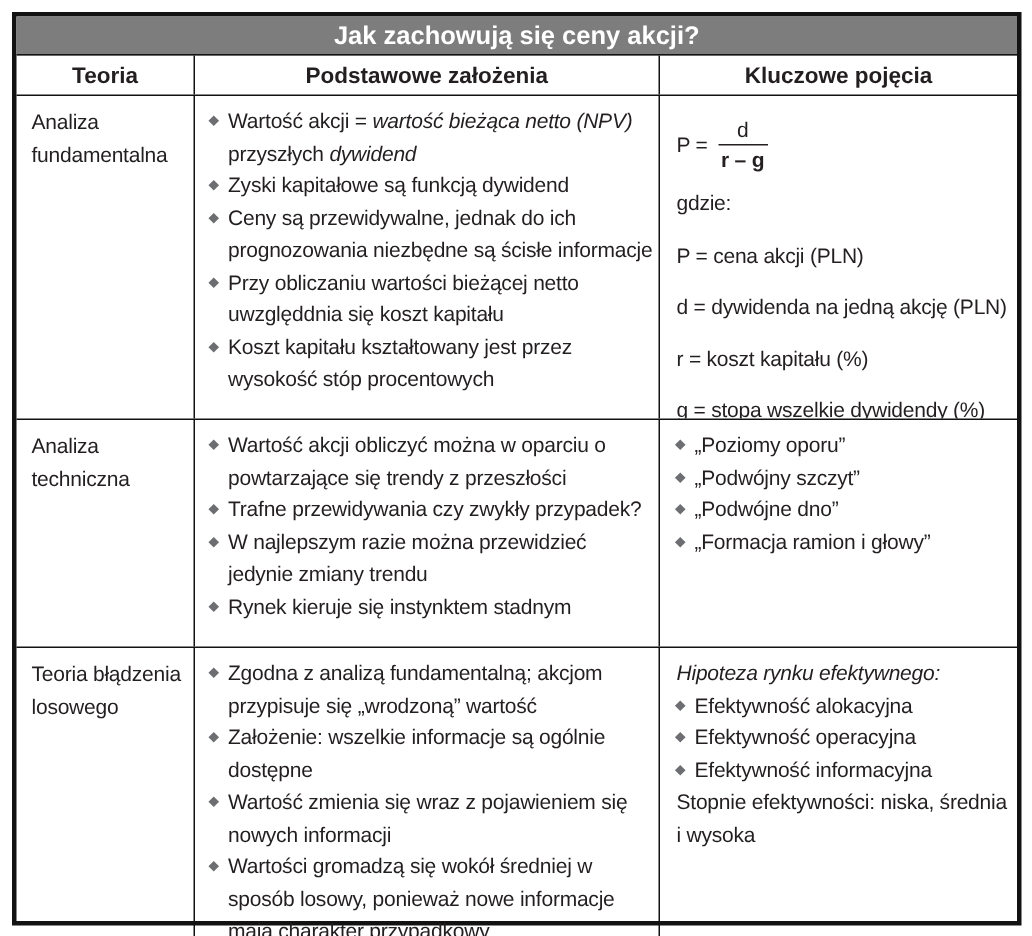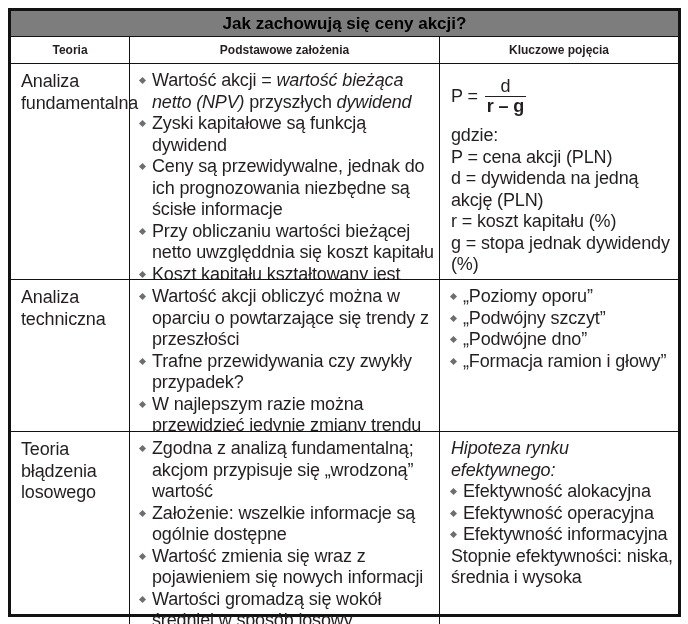--- a/index.html
+++ b/index.html
@@ -13,57 +13,57 @@
     display:flex;flex-direction:column;background:#fff;
   }
   .ttl{
     flex:none;height:25px;background:#7d7d7d;border-bottom:1.5px solid #121212;
     color:#ffffff;font-weight:bold;font-size:17px;
     display:flex;align-items:center;justify-content:center;
   }
   .hdr{flex:none;display:flex;border-bottom:1.5px solid #121212;}
   .hdr .c{
     display:flex;align-items:center;justify-content:center;
-    font-weight:bold;font-size:12px;height:26px;
+    font-weight:bold;font-size:15px;height:26px;
   }
   .c{box-sizing:border-box;}
   .c1{width:119px;border-right:1.5px solid #121212;}
   .c2{width:310px;border-right:1.5px solid #121212;}
   .c3{flex:1;}
   .body{flex:1;display:flex;flex-direction:column;}
   .r{
     display:flex;border-bottom:1.5px solid #121212;
-    font-size:18px;line-height:21.5px;letter-spacing:-0.15px;
+    font-size:14px;line-height:21.5px;letter-spacing:-0.15px;
   }
   .r0{height:215px;flex:none;}
   .r1{height:151px;flex:none;justify-content:space-between;}
   .r2{flex:1;border-bottom:none;}
   .r .c1{padding:7px 6px 0 10px;}
   .r .c2{padding:6px 4px 0 9px;overflow:hidden;}
   .r .c3{padding:6px 4px 0 10px;overflow:hidden;}
   .bi{display:flex;}
   .dm{
     flex:none;width:5px;height:5px;background:#6d6e71;
     transform:rotate(45deg);margin:8px 7px 0 1px;
   }
   .tx{flex:1;}
   .it{font-style:italic;}
   .formula{display:flex;align-items:center;margin:7px 0 9px 1px;}
   .flhs{margin-right:7px;}
   .frac{display:inline-flex;flex-direction:column;text-align:center;line-height:19px;}
   .fnum{border-bottom:1.4px solid #231f20;padding:0 9px 0 9px;}
   .fden{padding:0 2px;font-weight:bold;}
   .ctext{margin:0 0 0 1px;}
-  .cline{margin-left:1px;}
+  .cline{margin-left:1px;margin-top:13px;}
 </style>
 </head>
 <body>
 
 <div class="tbl">
-  <div class="ttl" style="background: rgb(125, 125, 125); color: #000000;">Jak zachowują się ceny akcji?</div>
+  <div class="ttl" style="background: rgb(125, 125, 125); color: #ffffff;">Jak zachowują się ceny akcji?</div>
   <div class="hdr">
     <div class="c c1">Teoria</div>
     <div class="c c2">Podstawowe założenia</div>
     <div class="c c3">Kluczowe pojęcia</div>
   </div>
   <div class="body">
       <div class="r r0">
         <div class="c c1">Analiza fundamentalna</div>
         <div class="c c2">
           <div class="bl">
@@ -94,21 +94,21 @@
             <span class="flhs">P =</span>
             <span class="frac">
               <span class="fnum">d</span>
               <span class="fden">r – g</span>
             </span>
           </div>
           <div class="ctext">gdzie:</div>
           <div class="cline">P = cena akcji (PLN)</div>
           <div class="cline">d = dywidenda na jedną akcję (PLN)</div>
           <div class="cline">r = koszt kapitału (%)</div>
-          <div class="cline">g = stopa jednak dywidendy (%)</div>
+          <div class="cline">g = stopa wszelkie dywidendy (%)</div>
         </div>
       </div>
       <div class="r r1">
         <div class="c c1">Analiza techniczna</div>
         <div class="c c2">
           <div class="bl">
             <div class="bi">
               <span class="dm" style="background: rgb(109, 110, 113);"></span>
               <div class="tx"><span>Wartość akcji obliczyć można w oparciu o powtarzające się trendy z przeszłości</span></div>
             </div>

